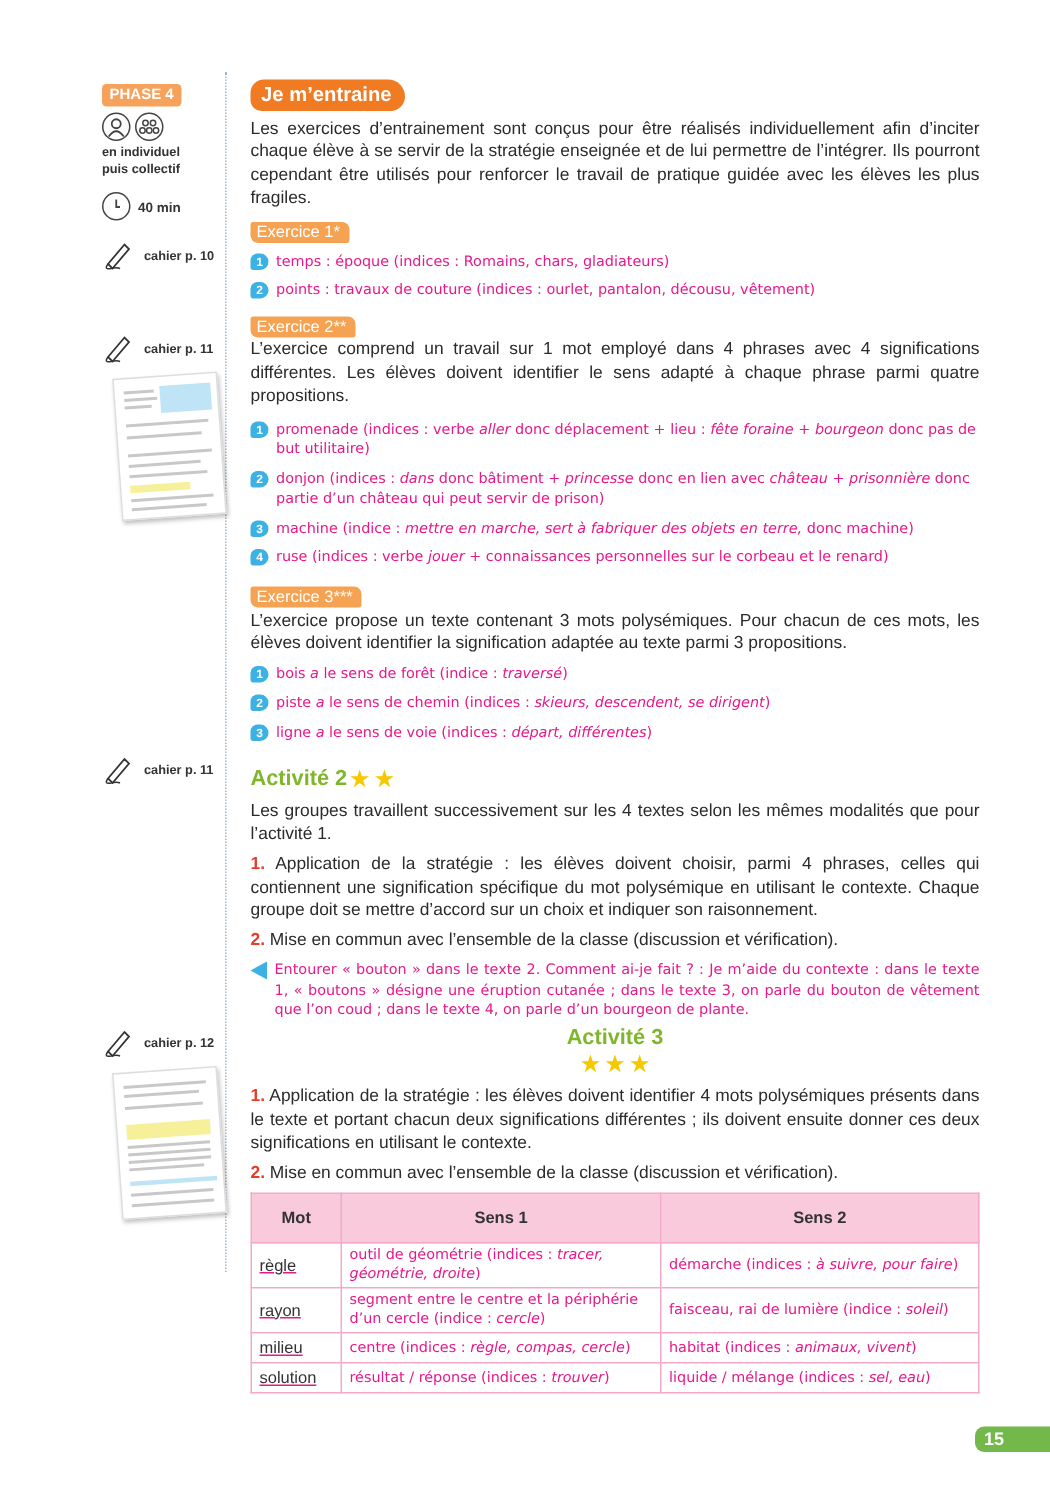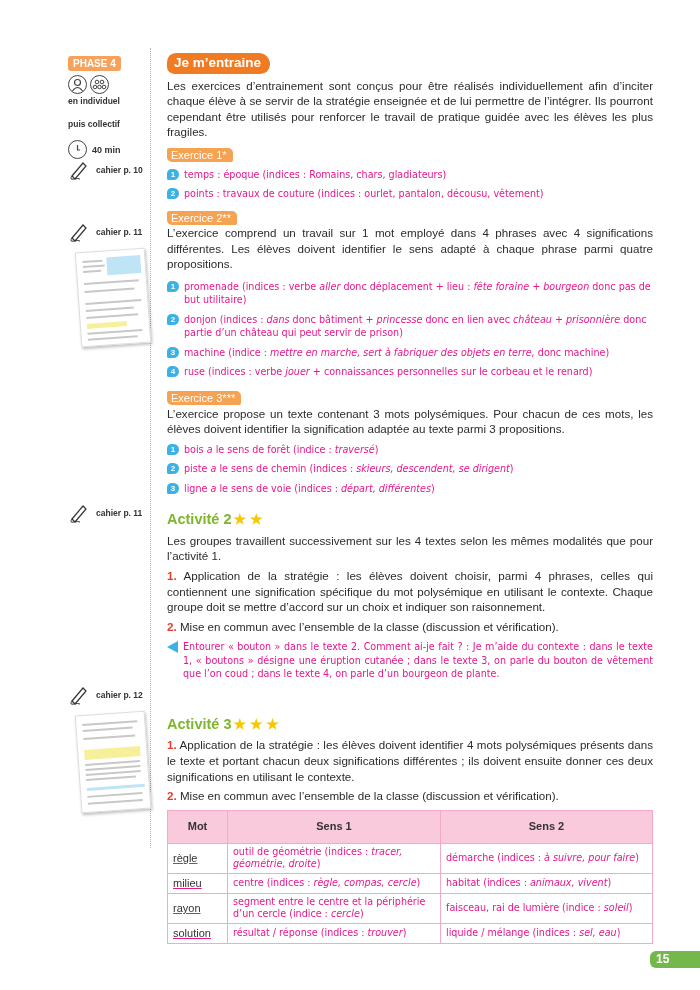--- a/index.html
+++ b/index.html
@@ -85,21 +85,21 @@
       <svg width="19" height="19" viewBox="0 0 19 19">
           <circle cx="6" cy="6" r="1.8" fill="none" stroke="#444"></circle>
           <circle cx="11" cy="6" r="1.8" fill="none" stroke="#444"></circle>
           <circle cx="4" cy="11" r="1.8" fill="none" stroke="#444"></circle>
           <circle cx="8.5" cy="11" r="1.8" fill="none" stroke="#444"></circle>
           <circle cx="13" cy="11" r="1.8" fill="none" stroke="#444"></circle>
         </svg>
     </div>
   </div>
   <div class="mode-text">en individuel</div>
-  <div class="mode-text" style="margin-top:12px">puis collectif</div>
+  <div class="mode-text" style="margin-top:0">puis collectif</div>
   <div class="time-row">
     <div class="circ">
       <svg width="19" height="19" viewBox="0 0 19 19">
           <path d="M8.5 4 V9 H11" fill="none" stroke="#444" stroke-width="1.2"></path>
         </svg>
     </div>
     <span>40 min</span>
   </div>
 </div>
 
@@ -228,51 +228,51 @@
   </div>
   <p class="p" style="margin-top:5px;">Les groupes travaillent successivement sur les 4 textes selon les mêmes modalités que pour l’activité 1.</p>
   <p class="p" style="margin-top:4px;"><span class="red">1.</span><span> Application de la stratégie : les élèves doivent choisir, parmi 4 phrases, celles qui contiennent une signification spécifique du mot polysémique en utilisant le contexte. Chaque groupe doit se mettre d’accord sur un choix et indiquer son raisonnement.</span></p>
   <p class="p" style="margin-top:4px;"><span class="red">2.</span><span> Mise en commun avec l’ensemble de la classe (discussion et vérification).</span></p>
   <div class="ans" style="margin-top:6px; text-align:justify;">
     <span class="tri"></span>
     <span>Entourer « bouton » dans le texte 2. Comment ai-je fait ? : Je m’aide du contexte : dans le texte 1, « boutons » désigne une éruption cutanée ; dans le texte 3, on parle du bouton de vêtement que l’on coud ; dans le texte 4, on parle d’un bourgeon de plante.</span>
   </div>
 
   
-  <div class="act-title" style="margin-top:36px;">
+  <div class="act-title" style="margin-top:4px;flex-direction:column;">
     <span>Activité 3</span>
     <span class="star">★ ★ ★</span>
   </div>
   <p class="p" style="margin-top:5px;"><span class="red">1.</span><span> Application de la stratégie : les élèves doivent identifier 4 mots polysémiques présents dans le texte et portant chacun deux significations différentes ; ils doivent ensuite donner ces deux significations en utilisant le contexte.</span></p>
   <p class="p" style="margin-top:4px;"><span class="red">2.</span><span> Mise en commun avec l’ensemble de la classe (discussion et vérification).</span></p>
 
   <table style="margin-top:6px;">
     <thead>
       <tr>
         <th>Mot</th>
         <th>Sens 1</th>
         <th>Sens 2</th>
       </tr>
     </thead>
     <tbody>
       <tr style="height:29px;">
         <td class="mot">règle</td>
         <td style="width:213px;"><span>outil de géométrie (indices : </span><i>tracer, géométrie, droite</i><span>)</span></td>
         <td><span>démarche (indices : </span><i>à suivre, pour faire</i><span>)</span></td>
       </tr>
+      <tr style="height:29px;">
+        <td class="mot">rayon</td>
+        <td><span>segment entre le centre et la périphérie d’un cercle (indice : </span><i>cercle</i><span>)</span></td>
+        <td><span>faisceau, rai de lumière (indice : </span><i>soleil</i><span>)</span></td>
+      </tr>
       <tr style="height:20px;">
         <td class="mot">milieu</td>
         <td><span>centre (indices : </span><i>règle, compas, cercle</i><span>)</span></td>
         <td><span>habitat (indices : </span><i>animaux, vivent</i><span>)</span></td>
       </tr>
-      <tr style="height:29px;">
-        <td class="mot">rayon</td>
-        <td><span>segment entre le centre et la périphérie d’un cercle (indice : </span><i>cercle</i><span>)</span></td>
-        <td><span>faisceau, rai de lumière (indice : </span><i>soleil</i><span>)</span></td>
-      </tr>
       <tr style="height:20px;">
         <td class="mot">solution</td>
         <td><span>résultat / réponse (indices : </span><i>trouver</i><span>)</span></td>
         <td><span>liquide / mélange (indices : </span><i>sel, eau</i><span>)</span></td>
       </tr>
     </tbody>
   </table>
 </div>
 
 <div class="page-num">15</div>

